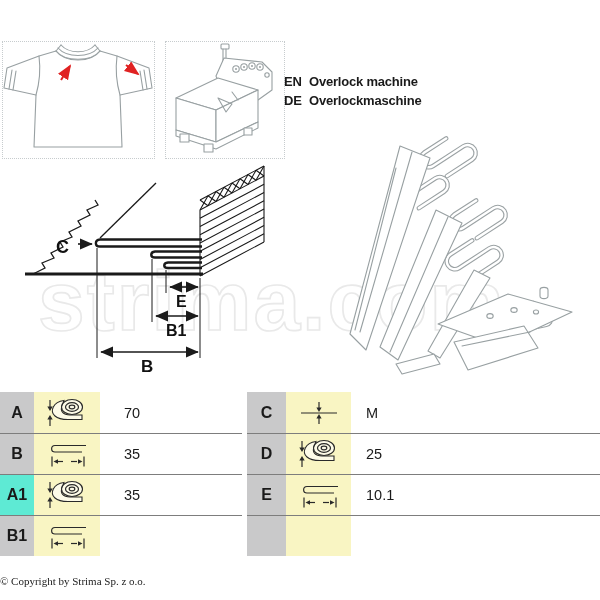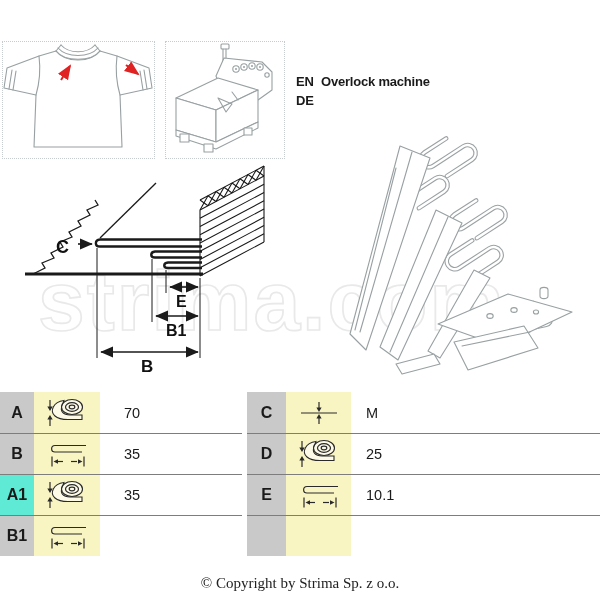--- a/index.html
+++ b/index.html
@@ -2,40 +2,40 @@
 <html><head>
 <meta charset="utf-8">
 <style>
   html,body{margin:0;padding:0;background:#fff;}
   .stage{position:relative;width:600px;height:600px;background:#fff;overflow:hidden;
          font-family:"Liberation Sans",sans-serif;color:#1a1a1a;}
   .abs{position:absolute;}
   
   .pbox{position:absolute;border:1px dotted #c7ccce;background:#fff;}
   
-  .langs{position:absolute;left:296px;top:72px;}
+  .langs{position:absolute;left:284px;top:72px;}
   .lang-row{display:flex;font-size:13px;line-height:19px;letter-spacing:-0.2px;}
   .lang-code{font-weight:700;width:25px;}
   .lang-name{font-weight:700;}
   
   .spec-table{position:absolute;top:392px;height:164px;display:flex;flex-direction:column;}
   .spec-row{display:flex;height:41px;box-sizing:border-box;align-items:stretch;}
   .spec-row + .spec-row{border-top:1px solid #7d7d7d;}
   .cell-label{display:flex;align-items:center;justify-content:center;
               font-weight:700;font-size:16px;}
   .cell-icon{display:flex;align-items:center;justify-content:center;}
   .cell-value{display:flex;align-items:center;font-size:14.5px;background:#fff;flex:1;}
   .t-left .cell-label{width:34px;}
   .t-left .cell-icon{width:66px;}
   .t-left .cell-value{padding-left:24px;}
   .t-right .cell-label{width:39px;}
   .t-right .cell-icon{width:65px;}
   .t-right .cell-value{padding-left:15px;}
-  .copyright{position:absolute;left:0;top:575px;width:600px;text-align:center;
-             font-family:"Liberation Serif",serif;font-size:15px;color:#222;}
+  .copyright{position:absolute;left:0;top:575px;width:600px;text-align:left;
+             font-family:"Liberation Serif",serif;font-size:11px;color:#222;}
   svg{display:block;}
   .draw{stroke:#98a0a2;fill:none;stroke-width:1.1;stroke-linejoin:round;stroke-linecap:round;}
   .draw-f{stroke:#98a0a2;fill:#fff;stroke-width:1.1;stroke-linejoin:round;}
   .wo{stroke:#9ba2a4;stroke-width:4.6;fill:none;stroke-linecap:round;stroke-linejoin:round;}
   .wi{stroke:#ffffff;stroke-width:2.4;fill:none;stroke-linecap:round;stroke-linejoin:round;}
   .blk{stroke:#1a1a1a;fill:none;stroke-linecap:butt;}
   .dimtxt{font-family:"Liberation Sans",sans-serif;font-weight:700;fill:#111;}
   .icn{stroke:#2a2a2a;fill:none;stroke-width:1.2;}
   .icnf{stroke:#2a2a2a;fill:#fdfbe8;stroke-width:1.1;}
 </style>
@@ -93,20 +93,21 @@
     </svg>
   </div>
 
   <div class="langs" style="z-index:1;">
     <div class="lang-row">
       <span class="lang-code">EN</span>
       <span class="lang-name">Overlock machine</span>
     </div>
     <div class="lang-row">
       <span class="lang-code">DE</span>
+      <span class="lang-name">Overlockmaschine</span>
     </div>
   </div>
 
   <svg class="abs" style="left:0;top:150px;z-index:1;" width="300" height="230" viewBox="0 0 300 230">
     <defs>
       <marker id="mb" markerWidth="9" markerHeight="8" refX="7.5" refY="3.5" orient="auto-start-reverse">
         <path d="M0,0 L8,3.5 L0,7 Z" fill="#1a1a1a"></path>
       </marker>
     </defs>
 

